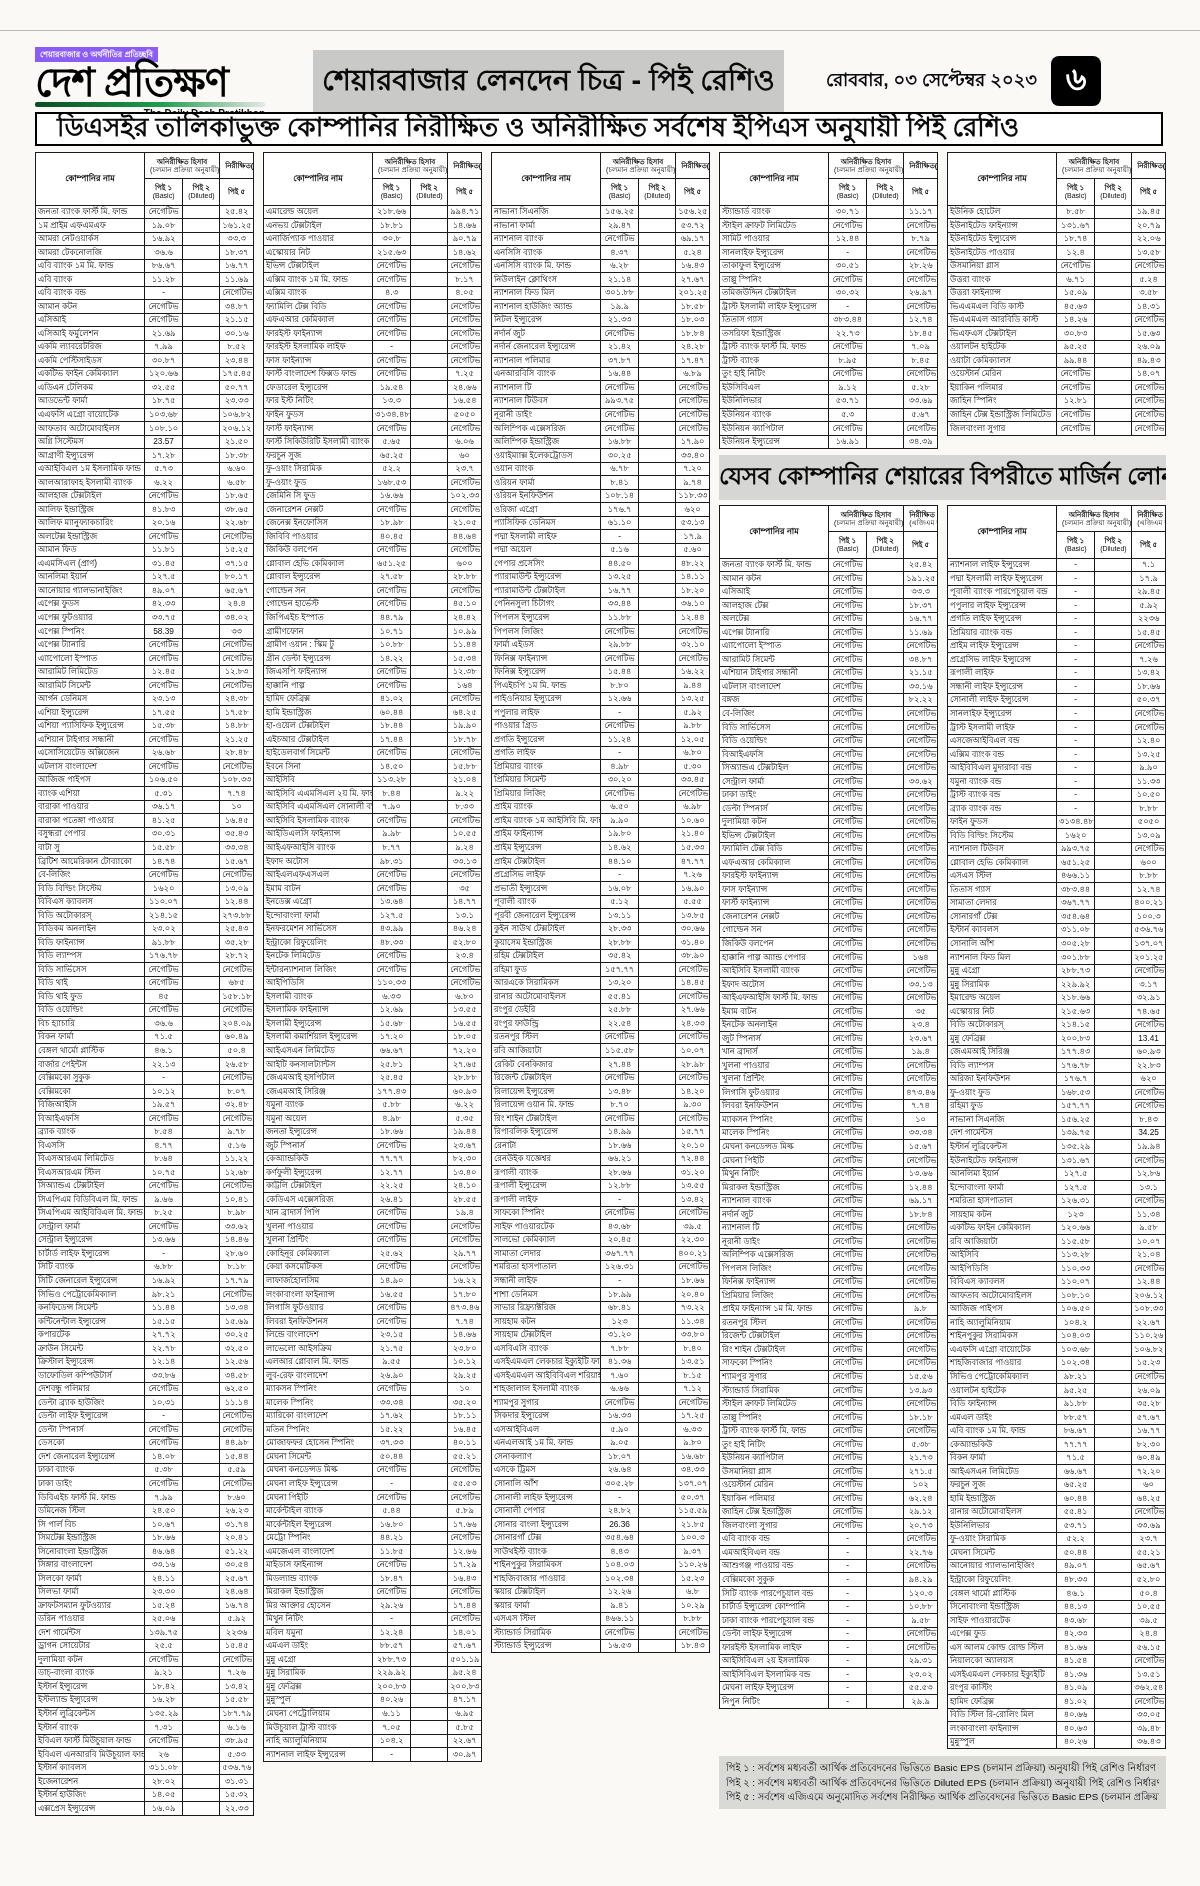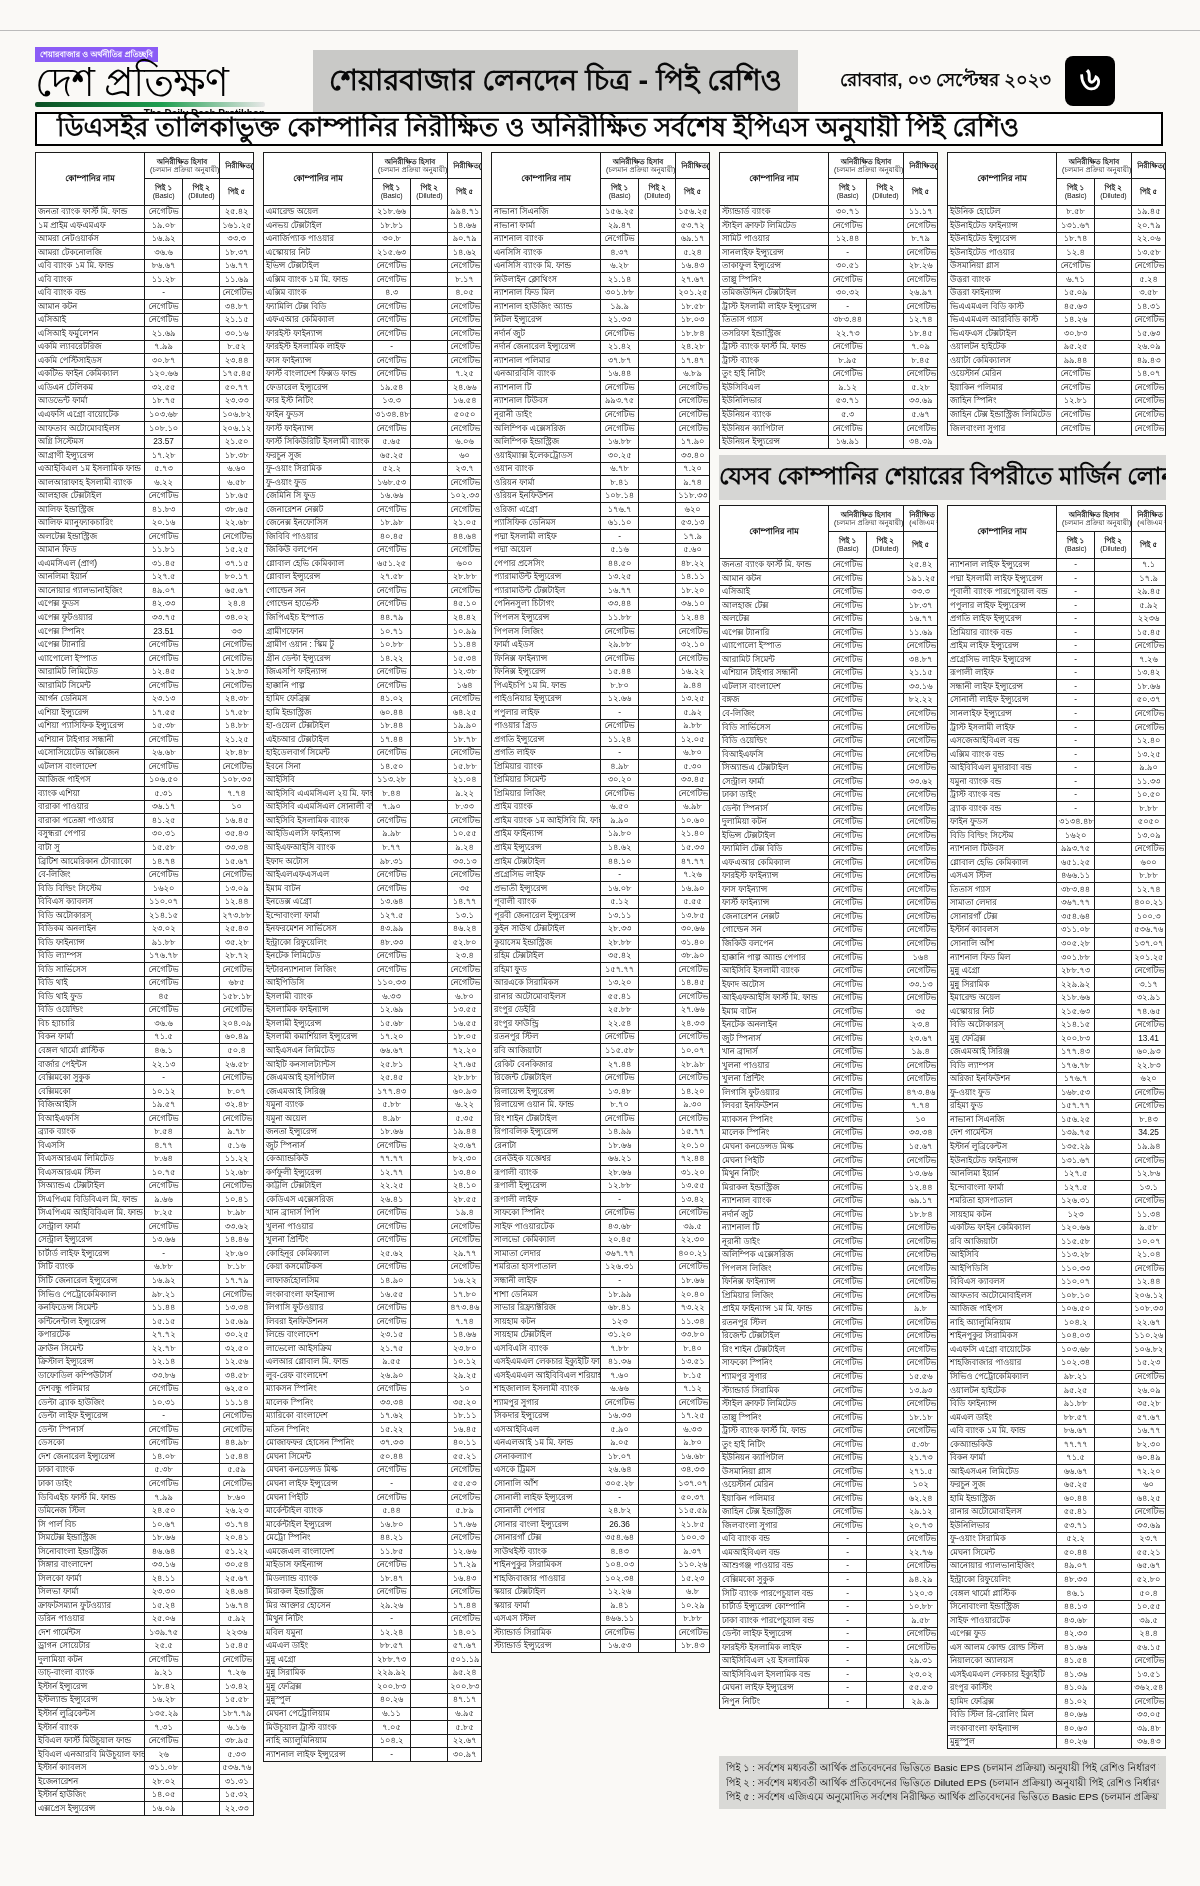--- a/index.html
+++ b/index.html
@@ -16,33 +16,33 @@
   .masthead{
     position:absolute;top:52px;left:35px;right:25px;height:58px;
     display:flex;align-items:center;
   }
   .logo-block{width:250px;position:relative;}
   .logo-tagline{
     display:inline-block;background:#8b5cf6;color:#fff;
     font-size:8px;padding:1px 5px;margin-bottom:1px;font-weight:bold;
   }
   .logo-title{
-    font-size:40px;font-weight:400;line-height:0.95;letter-spacing:-1px;
+    font-size:40px;font-weight:700;line-height:0.95;letter-spacing:-1px;
     color:#000;white-space:nowrap;
   }
   .logo-swoosh{
     height:5px;width:230px;margin-top:1px;
     background:linear-gradient(90deg,#0a4d22,#1e9e4f 55%,#e8e8e8);
     border-radius:2px;
   }
   .logo-sub{font-size:10px;font-weight:bold;text-align:right;width:230px;margin-top:1px;}
   .page-title-box{
     background:#c9c9c7;
     margin-left:28px;
-    padding:7px 16px;
+    padding:7px 9px;
     font-size:29px;font-weight:900;white-space:nowrap;
   }
   .date-text{font-size:18px;font-weight:bold;margin-left:42px;white-space:nowrap;}
   .page-num-box{
     margin-left:14px;width:50px;height:50px;background:#000;border-radius:8px;
     color:#fff;display:flex;align-items:center;justify-content:center;
     font-size:32px;font-weight:900;flex:0 0 auto;
   }
   
   .section-box{
@@ -333,21 +333,21 @@
             <td class="val">২৪.৪</td>
           </tr>
           <tr>
             <td class="name">এপেক্স ফুটওয়্যার</td>
             <td class="val">৩৩.৭৫</td>
             <td class="val"></td>
             <td class="val">৩৪.০২</td>
           </tr>
           <tr>
             <td class="name">এপেক্স স্পিনিং</td>
-            <td class="val">23.51</td>
+            <td class="val">58.39</td>
             <td class="val"></td>
             <td class="val">৩৩</td>
           </tr>
           <tr>
             <td class="name">এপেক্স ট্যানারি</td>
             <td class="val">নেগেটিভ</td>
             <td class="val"></td>
             <td class="val">নেগেটিভ</td>
           </tr>
           <tr>

